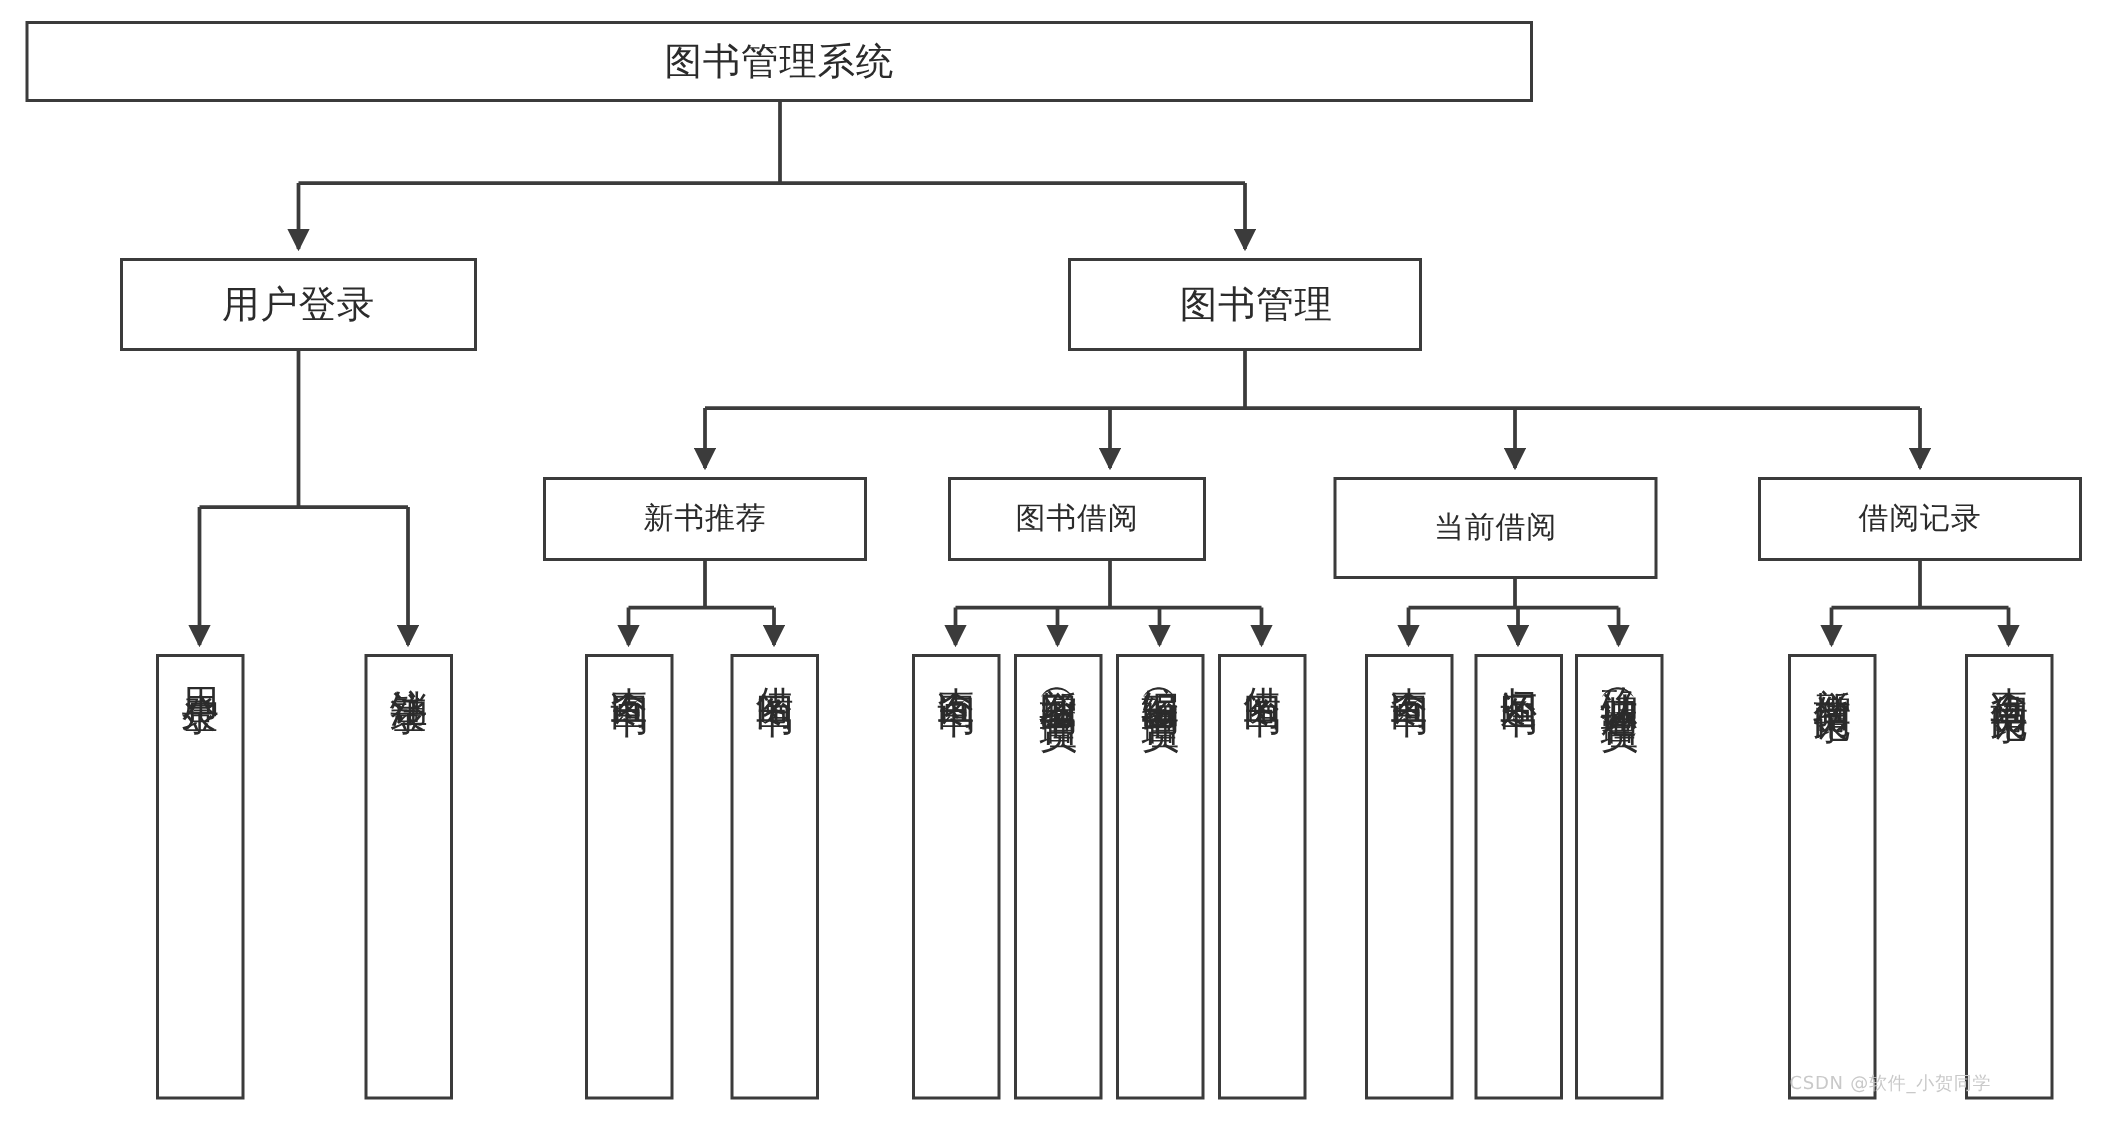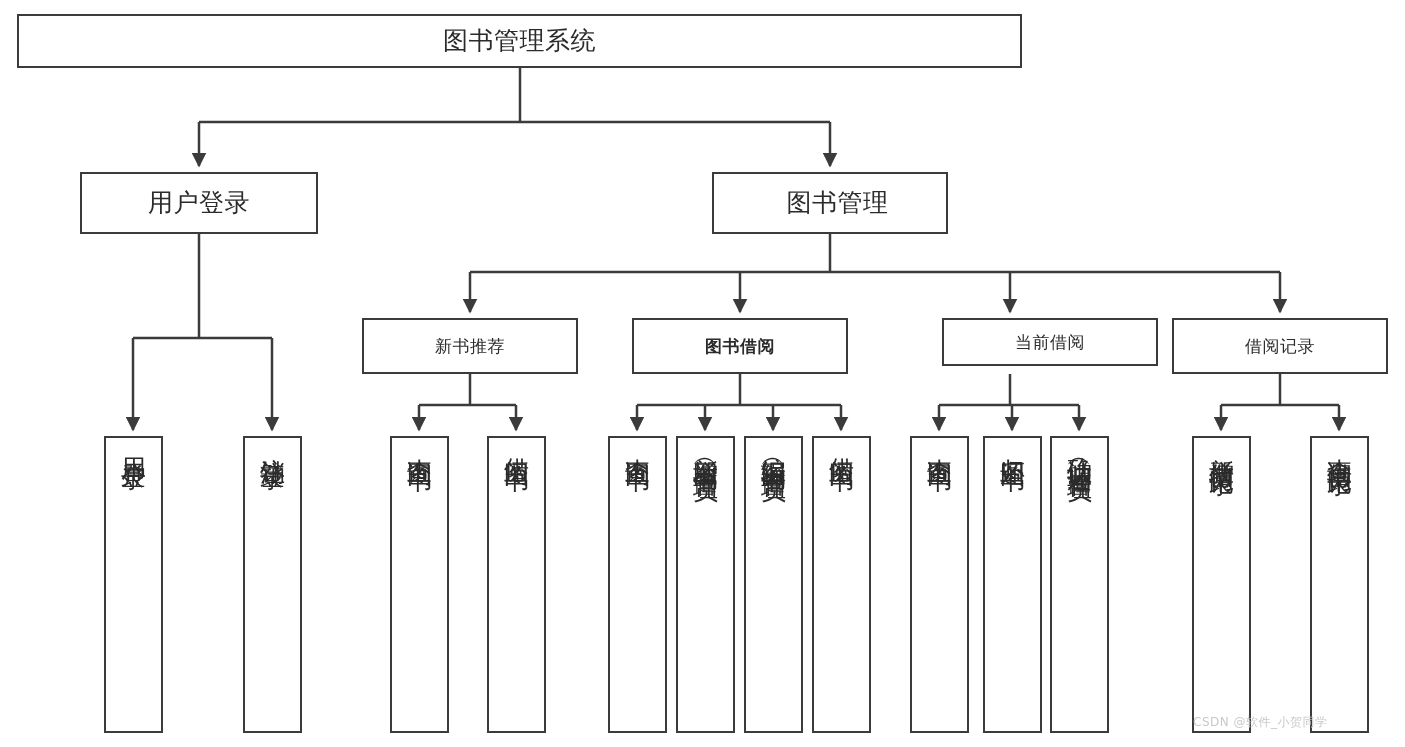--- a/index.html
+++ b/index.html
@@ -44,21 +44,21 @@
   }
   
   .node.horiz .lbl {
     font-size: 25px;
     white-space: nowrap;
   }
   .node.root .lbl {
     font-size: 25px;
   }
   .node.tier3 .lbl {
-    font-size: 17px;
+    font-size: 20px;
     white-space: nowrap;
   }
   
   .node.leaf {
     align-items: flex-start;
     justify-content: center;
     padding-top: 0;
   }
   .node.leaf .lbl {
     writing-mode: vertical-rl;
@@ -141,24 +141,24 @@
   <div class="node horiz" style="left:80px; top:172px; width:238px; height:62px;">
     <span class="lbl">用户登录</span>
   </div>
   <div class="node horiz" style="left:712px; top:172px; width:236px; height:62px;padding-left:15px;">
     <span class="lbl">图书管理</span>
   </div>
 
   <div class="node tier3" style="left:362px; top:318px; width:216px; height:56px;">
     <span class="lbl">新书推荐</span>
   </div>
-  <div class="node tier3" style="left:632px; top:318px; width:216px; height:56px;font-weight:bold;">
+  <div class="node tier3" style="left:632px; top:318px; width:172px; height:56px;">
     <span class="lbl">图书借阅</span>
   </div>
-  <div class="node tier3" style="left:942px; top:318px; width:216px; height:48px;">
+  <div class="node tier3" style="left:889px; top:318px; width:216px; height:68px;">
     <span class="lbl">当前借阅</span>
   </div>
   <div class="node tier3" style="left:1172px; top:318px; width:216px; height:56px;justify-content:center;">
     <span class="lbl">借阅记录</span>
   </div>
 
   <div class="node leaf" style="left:104px; top:436px; width:59px; height:297px;">
     <span class="lbl">用户登录</span>
   </div>
   <div class="node leaf" style="left:243px; top:436px; width:59px; height:297px;">

